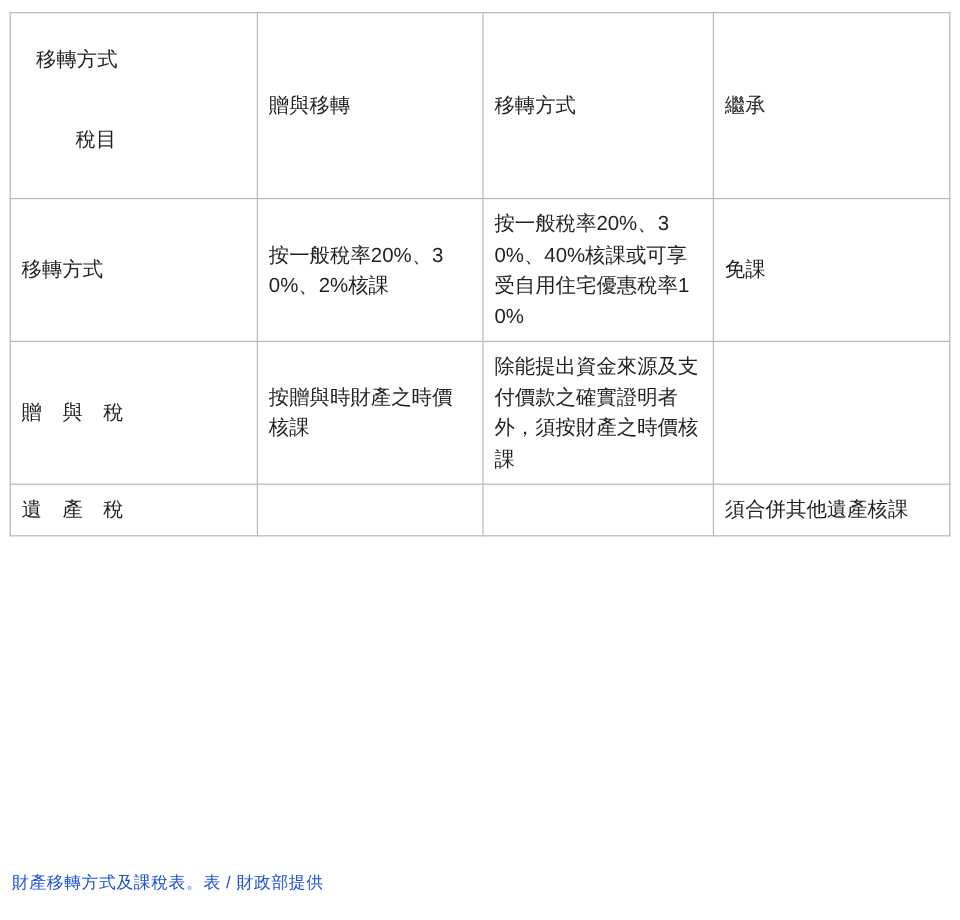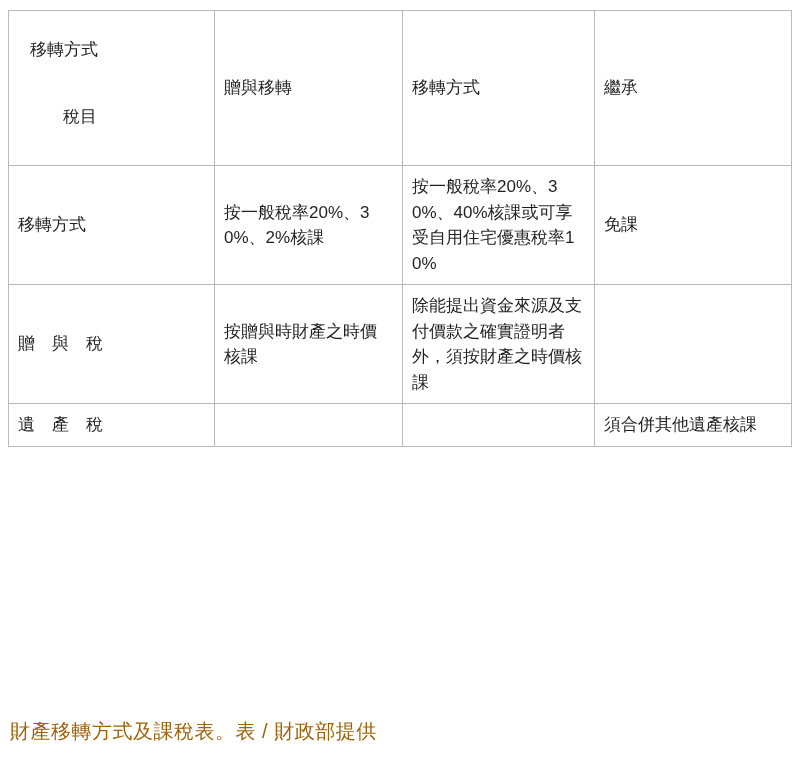--- a/index.html
+++ b/index.html
@@ -66,22 +66,22 @@
     margin-left: 33px;
   }
   td.head-cell {
     vertical-align: middle;
     font-size: 17px;
   }
   .caption {
     position: absolute;
     left: 10px;
     bottom: 22px;
-    font-size: 20px;
-    color: #a16207;
+    font-size: 14px;
+    color: #1d4ed8;
     letter-spacing: 0.5px;
   }
 </style>
 </head>
 <body>
 
 <div class="page">
 
   <table class="tax-table">
     <colgroup>

